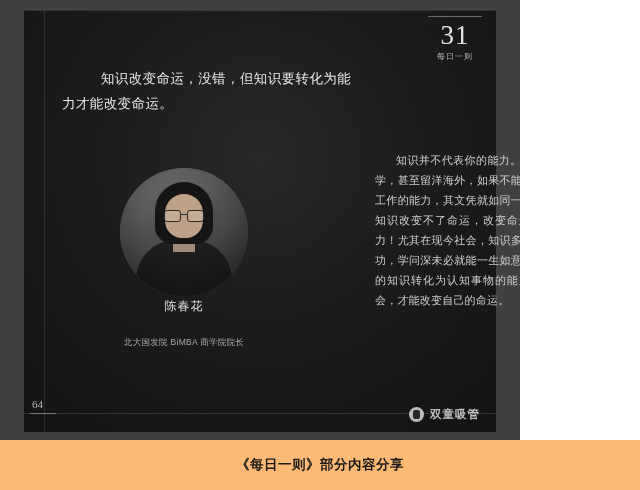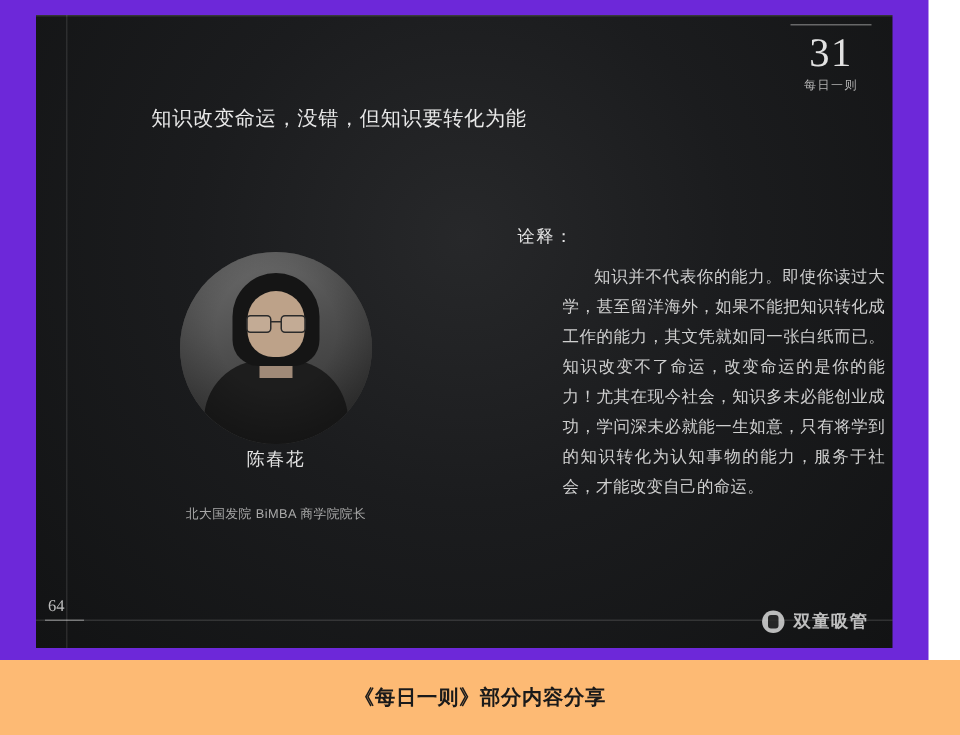--- a/index.html
+++ b/index.html
@@ -17,23 +17,23 @@
     position: relative;
     width: 640px;
     height: 490px;
     background: #ffffff;
   }
   
   .sheet {
     position: absolute;
     left: 0;
     top: 0;
-    width: 619px;
+    width: 520px;
     height: 440px;
-    background: #6d28d9;
+    background: #404040;
     overflow: hidden;
   }
   .sheet-inner {
     position: absolute;
     left: 24px;
     top: 10px;
     right: 24px;
     bottom: 8px;
     background:
       radial-gradient(circle at 50% 35%, #27282a 0%, #1b1c1e 45%, #121314 100%);
@@ -310,41 +310,41 @@
     <div class="rule-left"></div>
 
     <div class="date-block">
       <div class="rule"></div>
       <div class="date-num">31</div>
       <div class="date-label">每日一则</div>
     </div>
 
     <div class="headline">
       <div class="indent">知识改变命运，没错，但知识要转化为能</div>
+      <div>力才能改变命运。</div>
     </div>
 
     <div class="portrait-wrap">
       <div class="portrait">
         <div class="p-bg"></div>
         <div class="p-body"></div>
         <div class="p-neck"></div>
         <div class="p-head"></div>
         <div class="p-hair"></div>
         <div class="p-face"></div>
         <div class="p-glasses">
           <div class="p-bridge"></div>
         </div>
         <div class="p-shadow"></div>
       </div>
       <div class="p-name">陈春花</div>
       <div class="p-title">北大国发院 BiMBA 商学院院长</div>
     </div>
 
     <div class="interp">
-      <div class="interp-label">诠释：</div>
       <div class="interp-body">知识并不代表你的能力。即使你读过大学，甚至留洋海外，如果不能把知识转化成工作的能力，其文凭就如同一张白纸而已。知识改变不了命运，改变命运的是你的能力！尤其在现今社会，知识多未必能创业成功，学问深未必就能一生如意，只有将学到的知识转化为认知事物的能力，服务于社会，才能改变自己的命运。</div>
     </div>
 
     <div class="page-num-rule"></div>
     <div class="page-num">64</div>
 
     <div class="watermark">
       <div class="wm-logo"></div>
       <div class="wm-text">双童吸管</div>
     </div>

